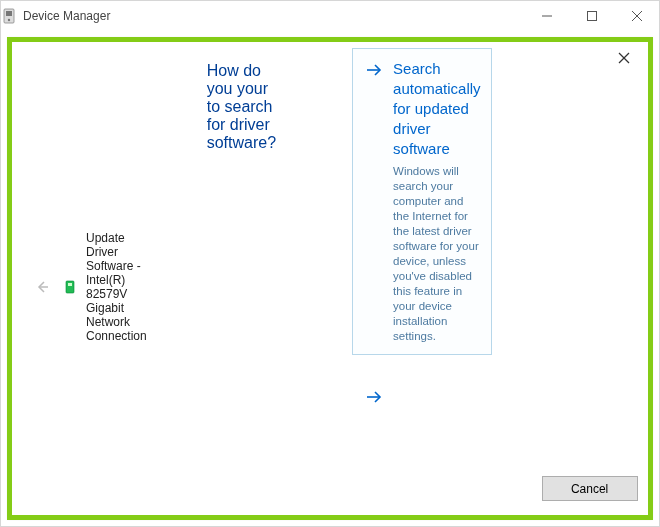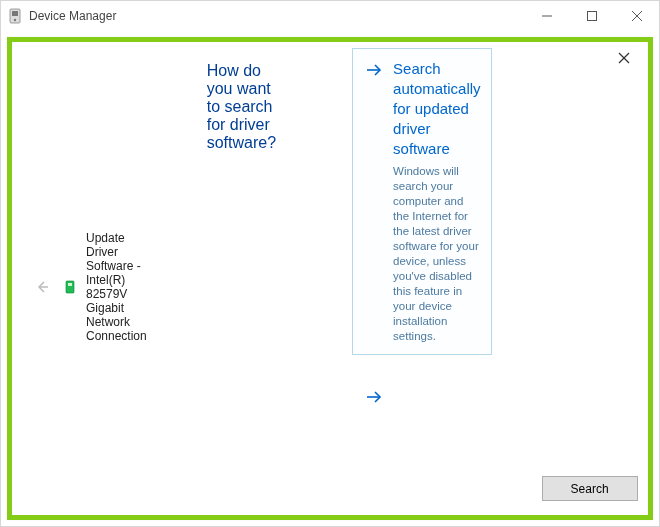--- a/index.html
+++ b/index.html
@@ -19,21 +19,20 @@
     display: flex;
     flex-direction: column;
     position: relative;
     background: #fff;
   }
   
   .titlebar {
     height: 30px;
     display: flex;
     align-items: center;
-    padding-left: 6px;
     font-size: 12px;
     color: #444;
     justify-content: flex-end;
   }
   .titlebar .app-icon {
     width: 16px; height: 16px;
     margin-right: 6px;
     display: inline-flex;
     align-items: center; justify-content: center;
   }
@@ -201,21 +200,21 @@
           <rect x="5" y="4" width="4" height="3" fill="#cfc"></rect>
         </svg>
       </span>
       <span class="header-text">
         <span>Update Driver Software -</span>
         <span> </span>
         <span>Intel(R) 82579V Gigabit Network Connection</span>
       </span>
     </div>
 
-    <div class="question">How do you want to search for driver software?</div>
+    <div class="question">How do you your to search for driver software?</div>
 
     <div class="options">
       <div class="option selected">
         <span class="opt-arrow">
           <svg width="18" height="18" viewBox="0 0 18 18">
               <line x1="2" y1="9" x2="14" y2="9" stroke="#0066cc" stroke-width="1.6"></line>
               <path d="M10 4 L15 9 L10 14" fill="none" stroke="#0066cc" stroke-width="1.6"></path>
             </svg>
         </span>
         <div class="opt-body">
@@ -230,17 +229,17 @@
               <line x1="2" y1="9" x2="14" y2="9" stroke="#0066cc" stroke-width="1.6"></line>
               <path d="M10 4 L15 9 L10 14" fill="none" stroke="#0066cc" stroke-width="1.6"></path>
             </svg>
         </span>
         <div class="opt-body">
         </div>
       </div>
     </div>
 
     <div class="footer">
-      <div class="btn">Search</div>
+      <div class="btn">Cancel</div>
     </div>
   </div>
 
 </div>
 
 </body></html>

